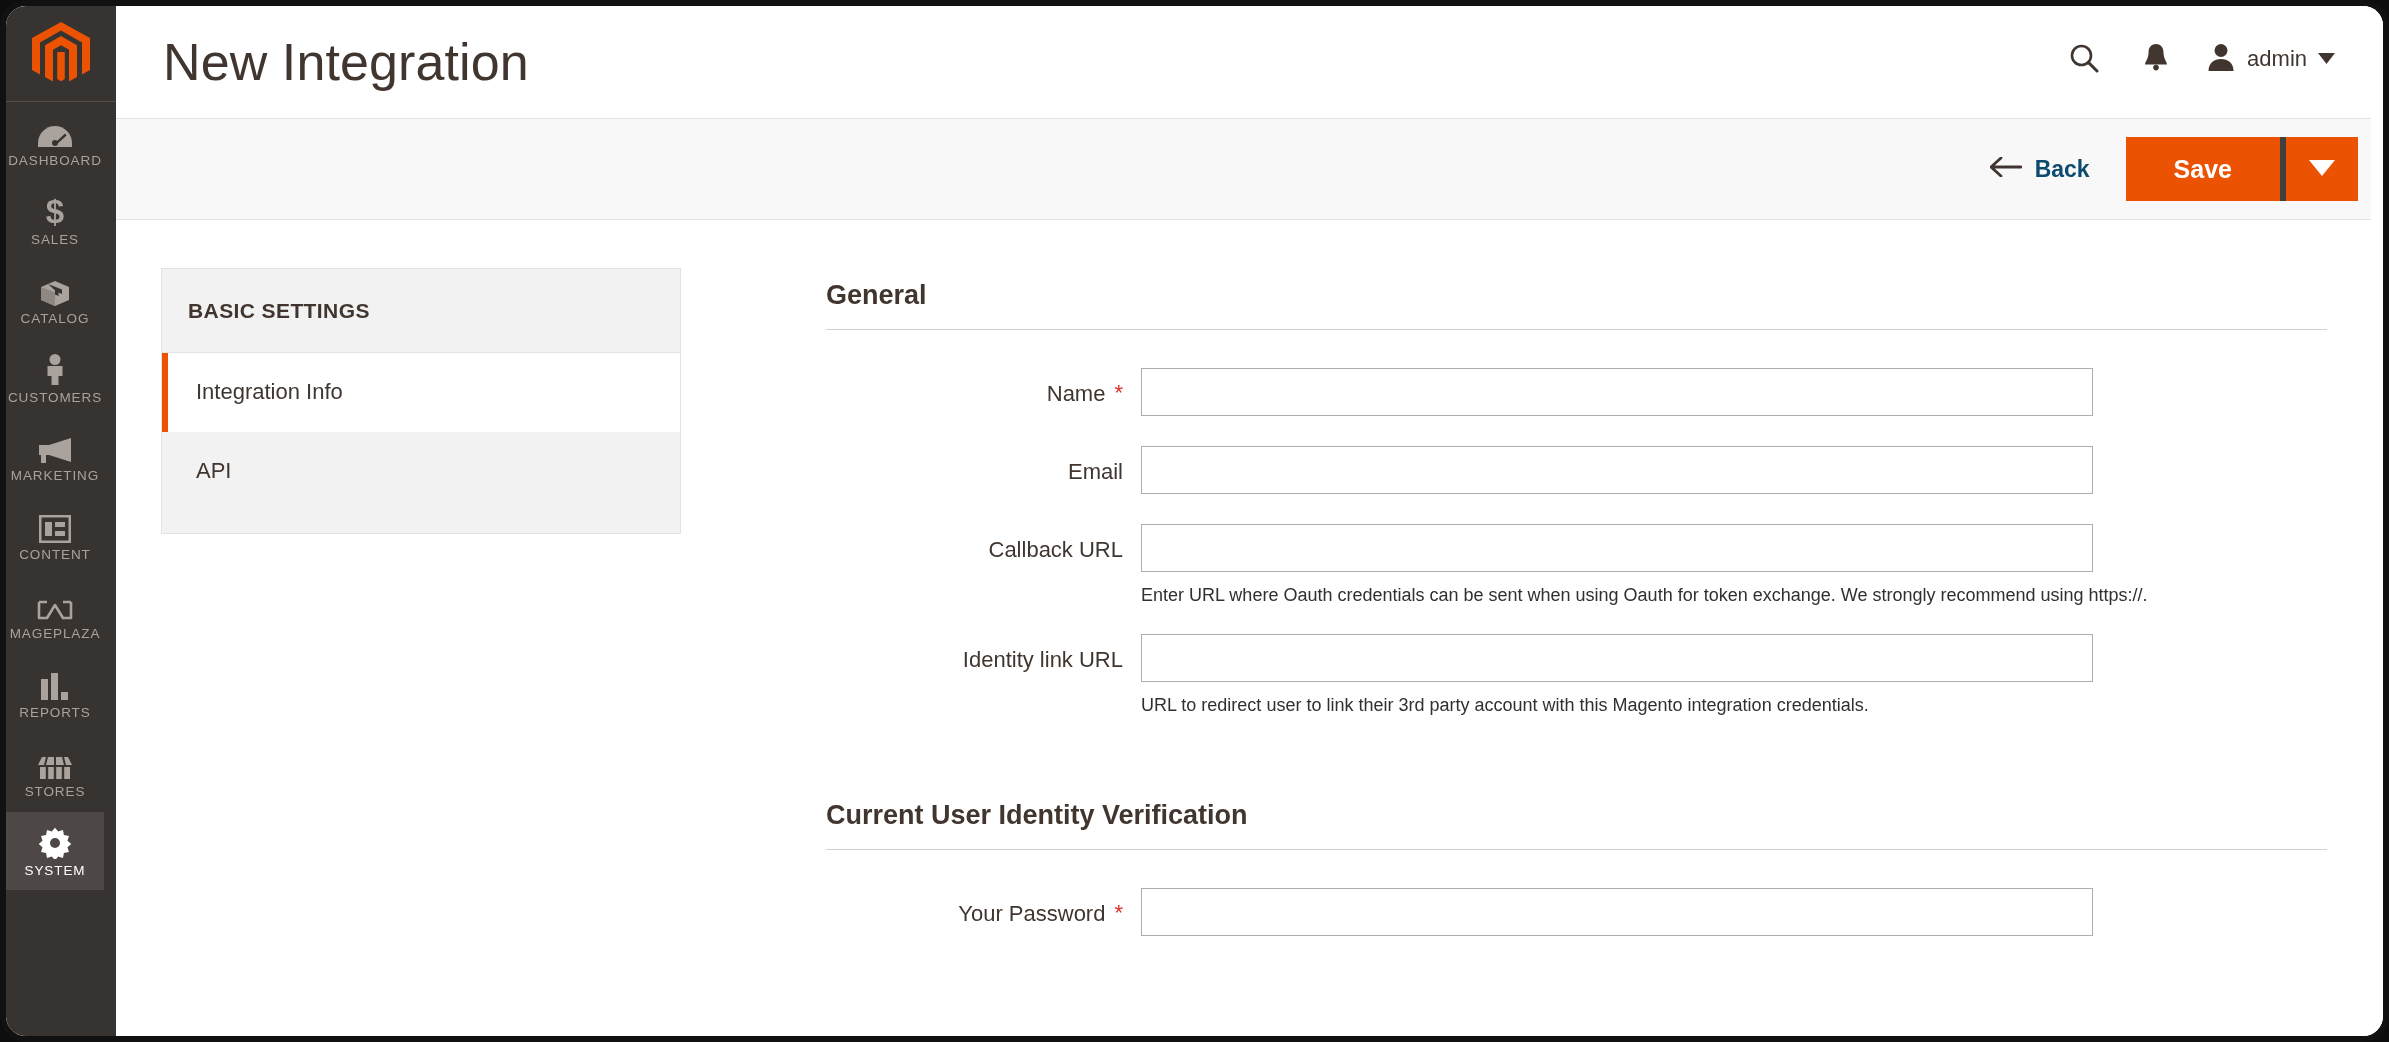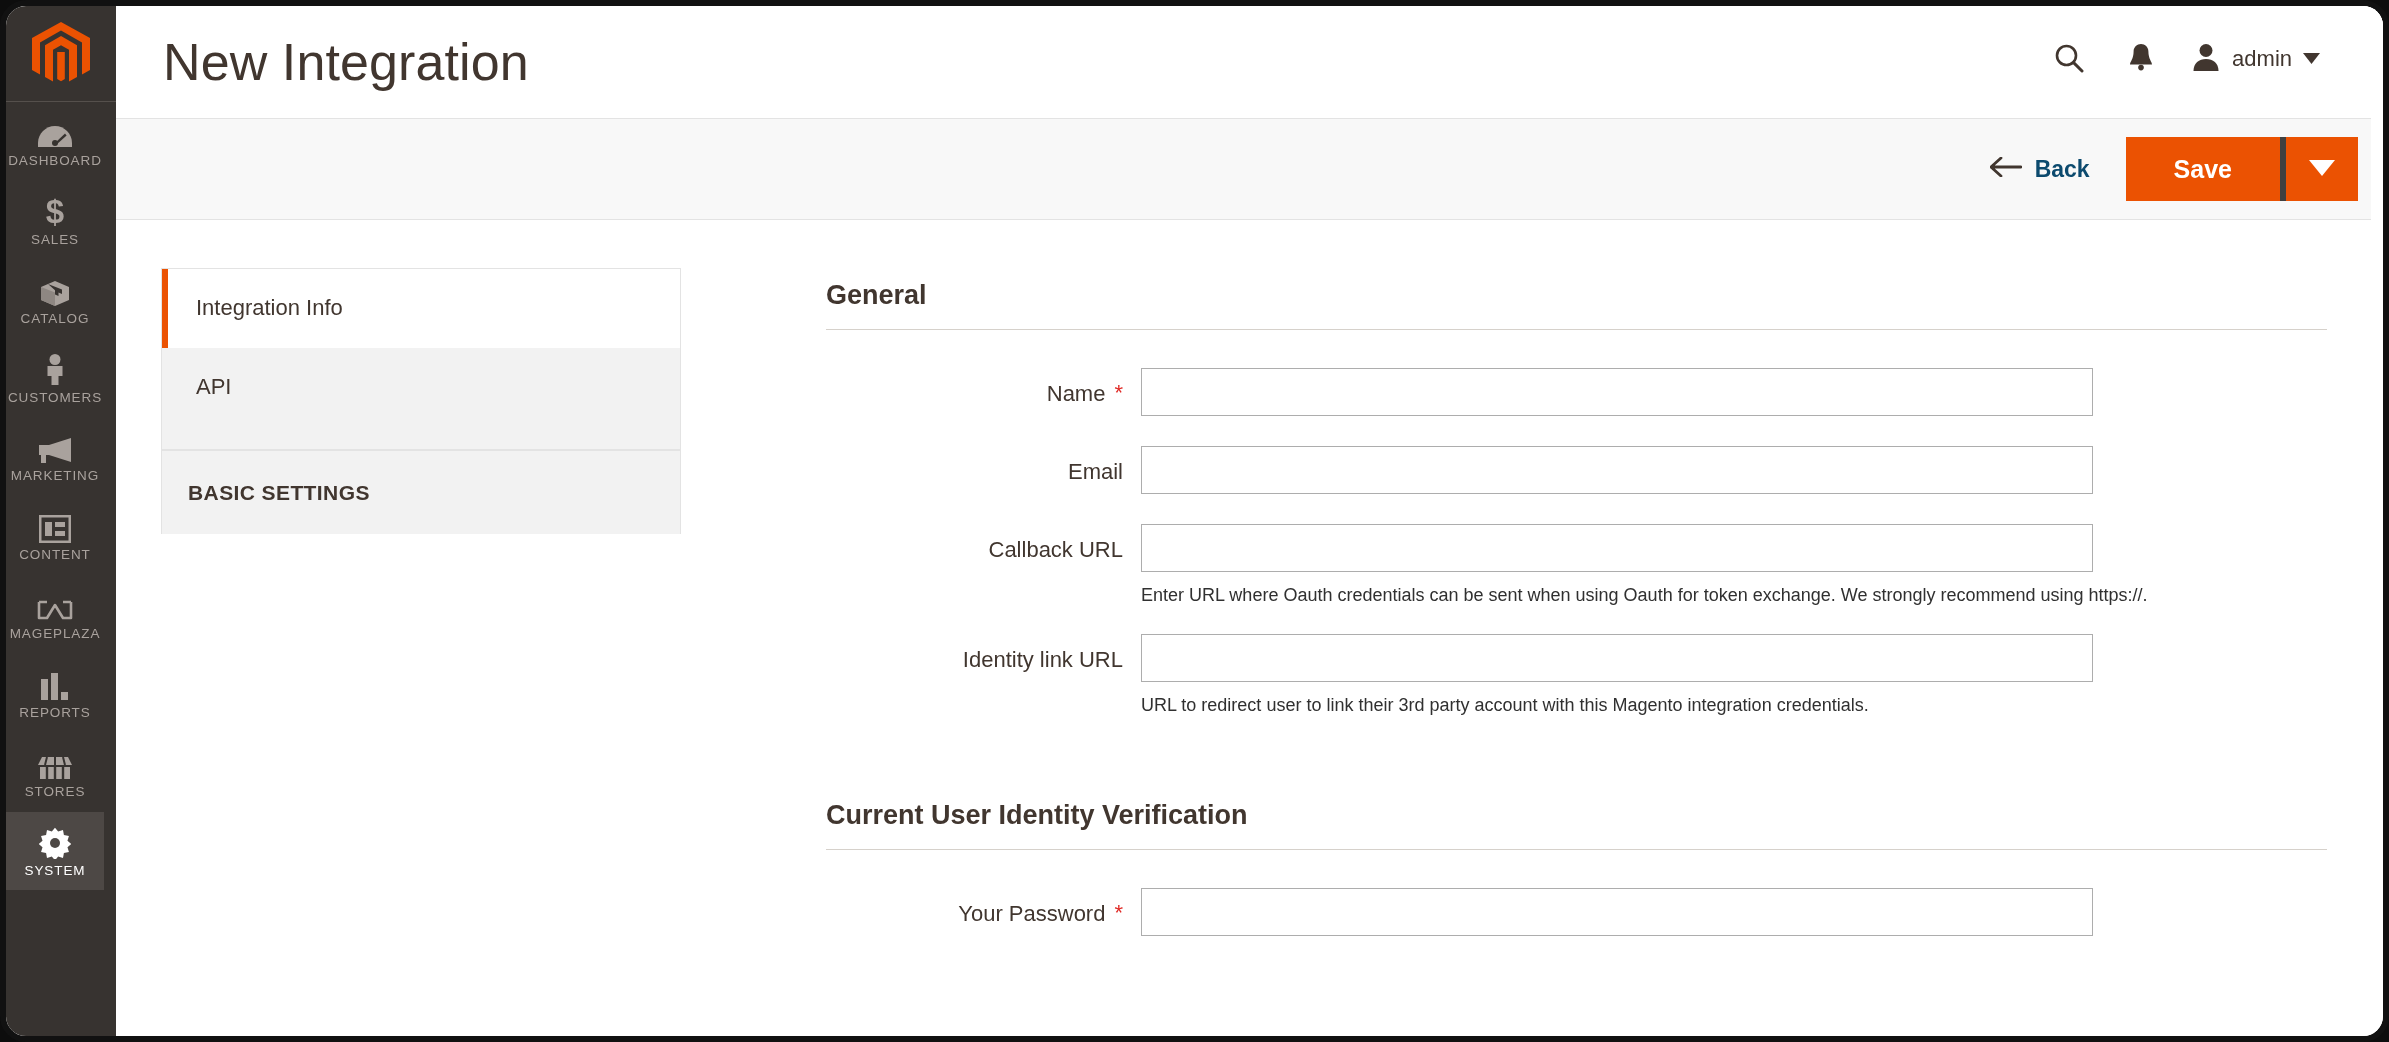--- a/index.html
+++ b/index.html
@@ -91,21 +91,21 @@
   }
   #page-title {
     margin-left: 47px;
     font-size: 52px;
     font-weight: 400;
     color: #41362f;
     letter-spacing: 0.1px;
   }
   #header-actions {
     position: absolute;
-    right: 59px;
+    right: 44px;
     top: 33px;
     display: flex;
     align-items: center;
     gap: 0px;
   }
   .hdr-btn {
     width: 72px;
     height: 40px;
     display: flex;
     align-items: center;
@@ -468,29 +468,29 @@
               <path d="M0 0 L26 0 L13 16 Z" fill="#ffffff"></path>
             </svg>
           </span>
         </button>
       </div>
     </div>
 
     <div id="content-body">
 
       <aside id="settings-tabs">
+        <div id="tabs-heading">BASIC SETTINGS</div>
         <div id="tabs-list">
           <a class="tab-item is-active">
             <span>Integration Info</span>
           </a>
           <a class="tab-item">
             <span>API</span>
           </a>
         </div>
-        <div id="tabs-heading">BASIC SETTINGS</div>
       </aside>
 
       <form id="integration-form">
 
         <section class="fieldset">
           <div class="fieldset-title">General</div>
 
           <div class="field-row">
             <div class="field-label-cell">
               <label class="field-label">Name</label>

